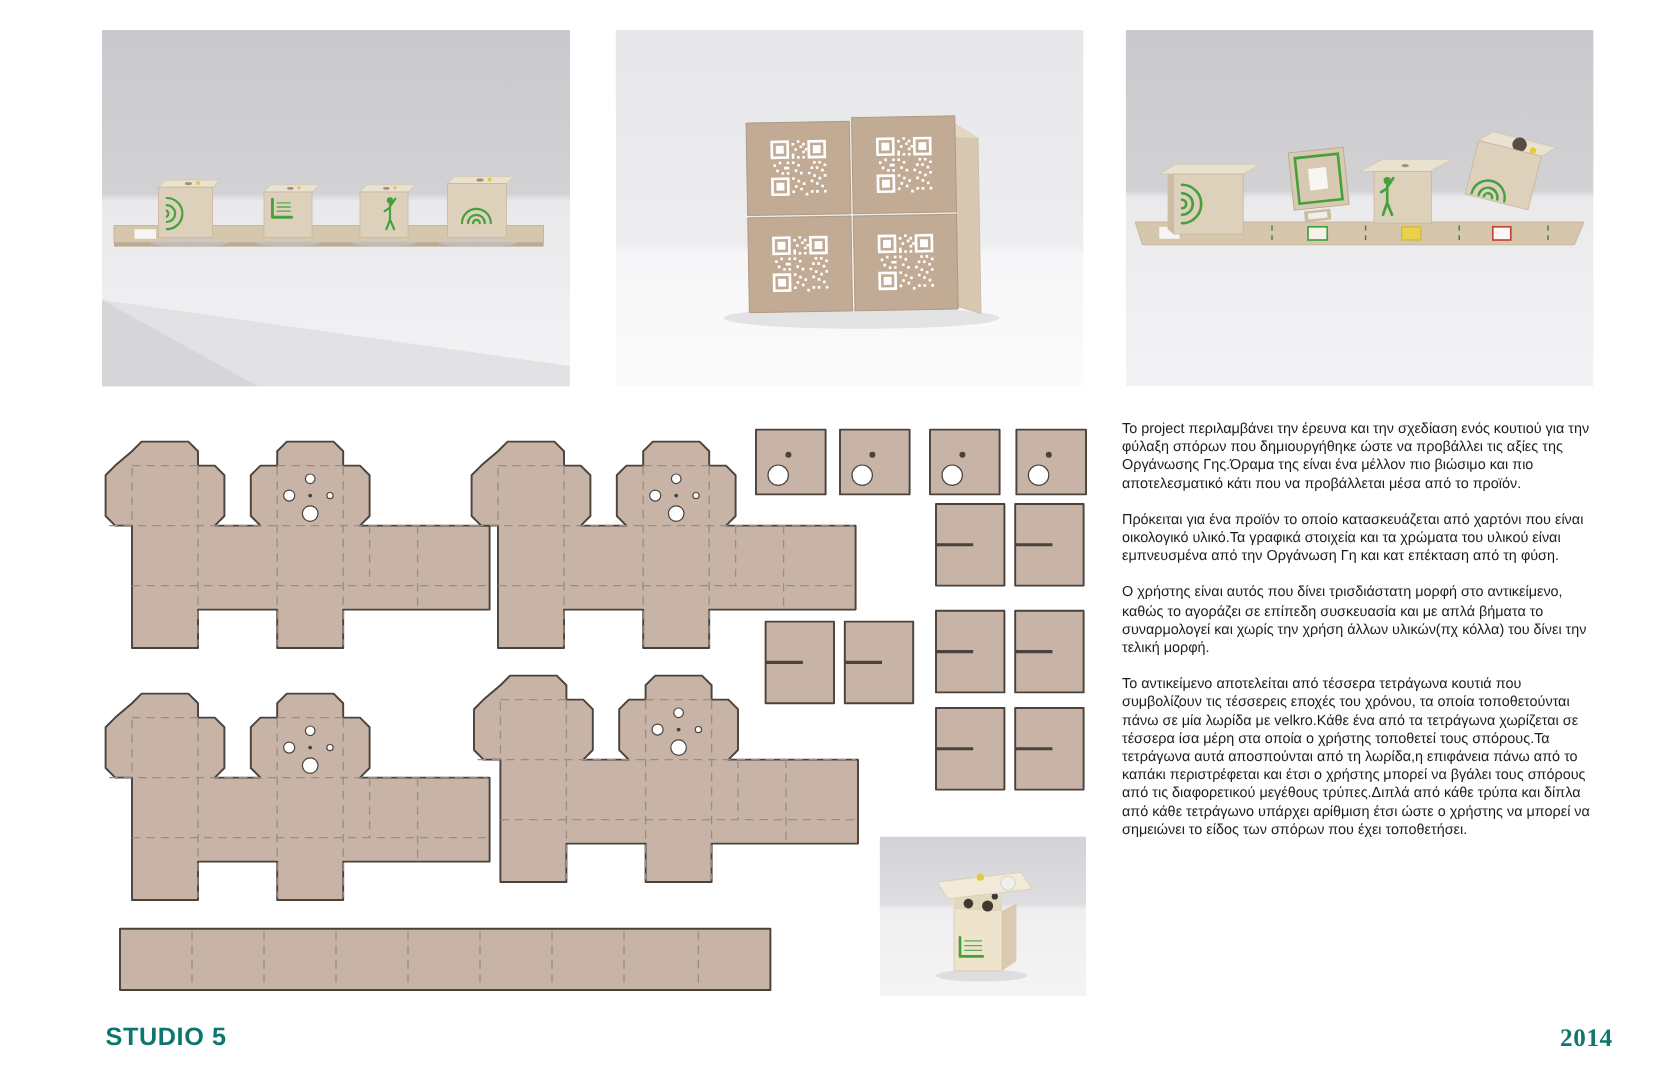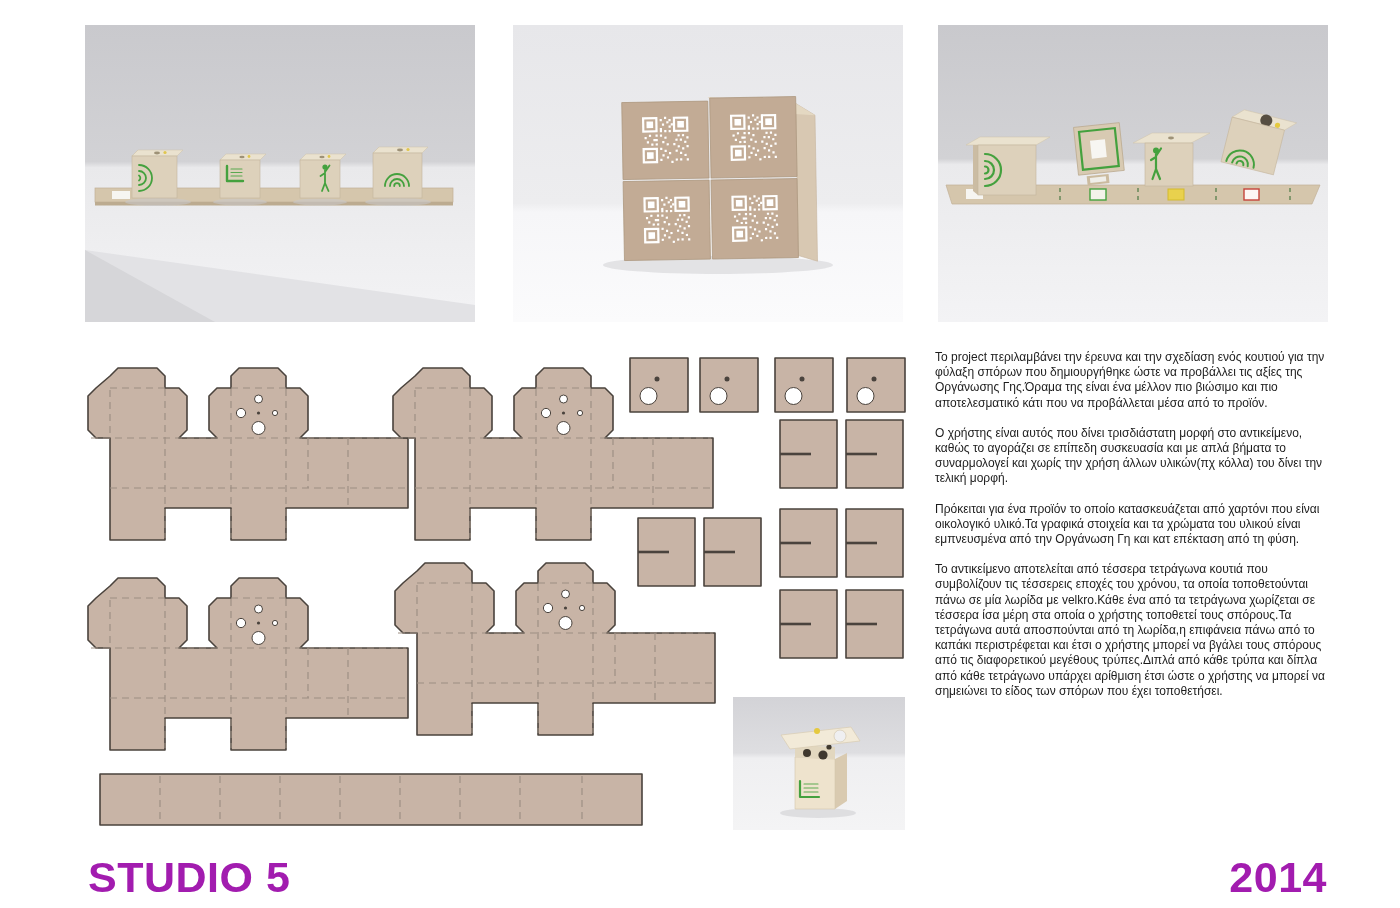--- a/index.html
+++ b/index.html
@@ -16,21 +16,21 @@
   .green-stroke{stroke:var(--green,#44a13e);fill:none;stroke-width:1.8;stroke-linecap:round;stroke-linejoin:round;}
   .green-fill{fill:var(--green,#44a13e);}
   .boxfront{fill:#ddd1bb;stroke:#c4b59d;stroke-width:.6;}
   .boxtop{fill:#eae2cf;stroke:#cfc2a9;stroke-width:.5;}
   .boxside{fill:#cbbca3;stroke:none;}
   .qrface{fill:var(--qrface,#c2ab95);}
   
   .desc{width:398px;color:#1c1c1c;font-size:12px;line-height:15.2px;}
   .desc p{margin:0 0 15px 0;}
   .desc p.tight{margin:0;}
-  .brand{font-size:43px;font-weight:bold;color:#a21caf;letter-spacing:.5px;}
+  .brand{font-size:21px;font-weight:bold;color:#0f766e;letter-spacing:.5px;}
 </style>
 </head>
 <body>
 
 <div id="board">
 
   <svg class="abs" style="left:85px;top:25px;" width="390" height="297" viewBox="0 0 390 297">
     <defs>
       <linearGradient id="p1bg" x1="0" y1="0" x2="0" y2="1">
         <stop offset="0" style="stop-color:#c6c6ca;stop-color:var(--wall,#c6c6ca)"></stop>
@@ -273,21 +273,21 @@
       <circle cx="84" cy="34" r="3" fill="#e5c93f"></circle>
       <g transform="translate(66,84)">
         <path class="green-stroke" style="stroke-width:2.2" d="M1,0 V16 H20"></path>
         <path class="green-stroke" style="stroke-width:1.1" opacity=".85" d="M5,3 H19 M5,7 H19 M5,11 H19"></path>
       </g>
     </g>
   </svg>
 
   <div class="abs desc" style="left:935px;top:350px;">
     <p>Το project περιλαμβάνει την έρευνα και την σχεδίαση ενός κουτιού για την φύλαξη σπόρων που δημιουργήθηκε ώστε να προβάλλει τις αξίες της Οργάνωσης Γης.Όραμα της είναι ένα μέλλον πιο βιώσιμο και πιο αποτελεσματικό κάτι που να προβάλλεται μέσα από το προϊόν.</p>
+    <p>Πρόκειται για ένα προϊόν το οποίο κατασκευάζεται από χαρτόνι που είναι οικολογικό υλικό.Τα γραφικά στοιχεία και τα χρώματα του υλικού είναι εμπνευσμένα από την Οργάνωση Γη και κατ επέκταση από τη φύση.</p>
     <p>Ο χρήστης είναι αυτός που δίνει τρισδιάστατη μορφή στο αντικείμενο, καθώς το αγοράζει σε επίπεδη συσκευασία και με απλά βήματα το συναρμολογεί και χωρίς την χρήση άλλων υλικών(πχ κόλλα) του δίνει την τελική μορφή.</p>
-    <p>Πρόκειται για ένα προϊόν το οποίο κατασκευάζεται από χαρτόνι που είναι οικολογικό υλικό.Τα γραφικά στοιχεία και τα χρώματα του υλικού είναι εμπνευσμένα από την Οργάνωση Γη και κατ επέκταση από τη φύση.</p>
     <p class="tight">Το αντικείμενο αποτελείται από τέσσερα τετράγωνα κουτιά που συμβολίζουν τις τέσσερεις εποχές του χρόνου, τα οποία τοποθετούνται πάνω σε μία λωρίδα με velkro.Κάθε ένα από τα τετράγωνα χωρίζεται σε τέσσερα ίσα μέρη στα οποία ο χρήστης τοποθετεί τους σπόρους.Τα τετράγωνα αυτά αποσπούνται από τη λωρίδα,η επιφάνεια πάνω από το καπάκι περιστρέφεται και έτσι ο χρήστης μπορεί να βγάλει τους σπόρους από τις διαφορετικού μεγέθους τρύπες.Διπλά από κάθε τρύπα και δίπλα από κάθε τετράγωνο υπάρχει αρίθμιση έτσι ώστε ο χρήστης να μπορεί να σημειώνει το είδος των σπόρων που έχει τοποθετήσει.</p>
   </div>
 
   <div class="abs brand" style="left:88px;top:853px;">STUDIO 5</div>
-  <div class="abs brand" style="right:73px;top:853px;">2014</div>
+  <div class="abs brand" style="right:56px;top:853px;font-family:Liberation Serif, serif;">2014</div>
 
 </div>
 
 </body></html>

